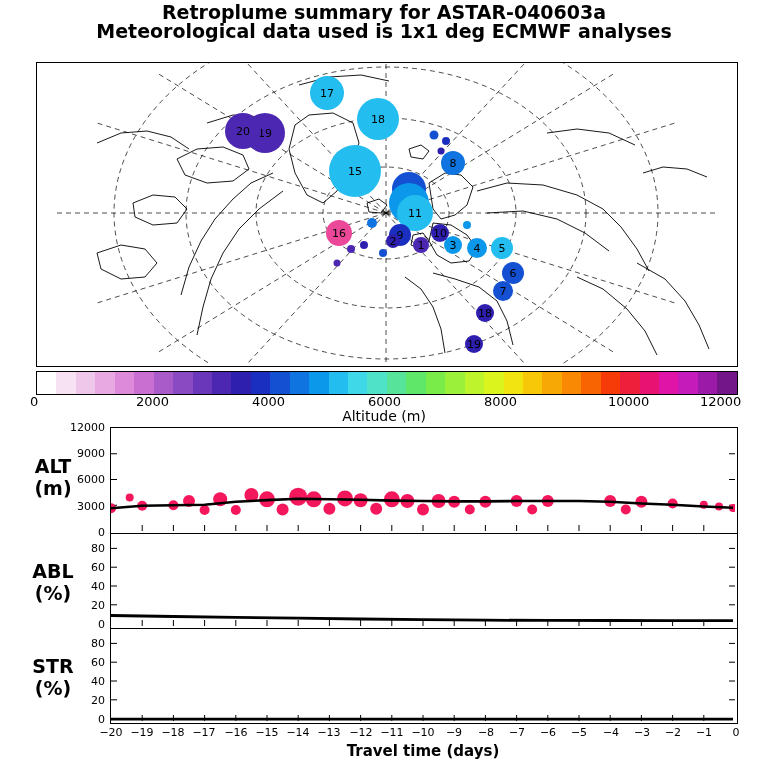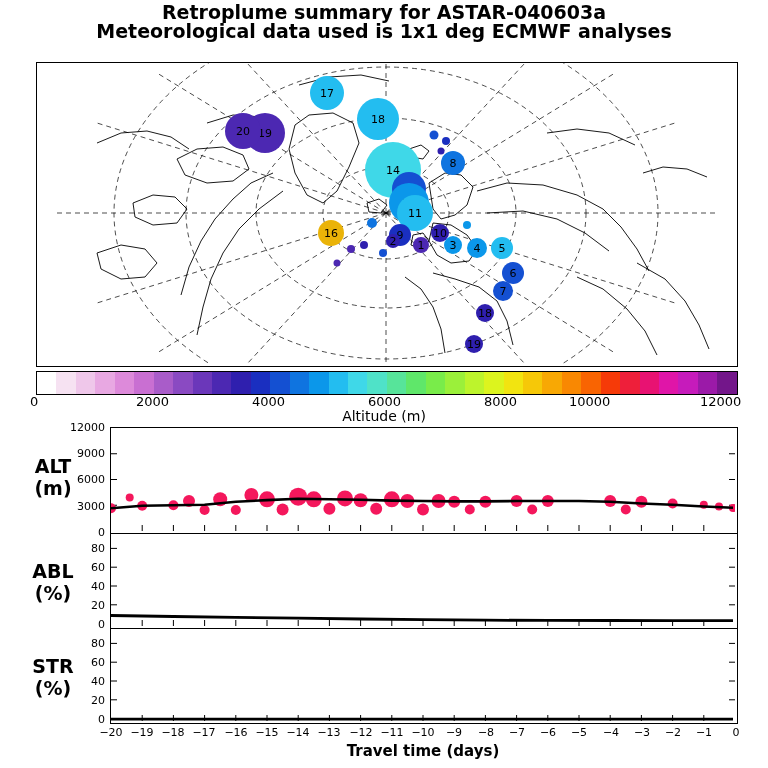--- a/index.html
+++ b/index.html
@@ -176,22 +176,22 @@
     </div>
   <div class="bub" style="left:341px;top:56px;width:42px;height:42px;background:#23bdf0;">
       <span>18</span>
     </div>
   <div class="bub" style="left:228px;top:70px;width:40px;height:40px;background:#4c28b2;">
       <span>19</span>
     </div>
   <div class="bub" style="left:206px;top:68px;width:36px;height:36px;background:#4c28b2;">
       <span>20</span>
     </div>
-  <div class="bub" style="left:356px;top:107px;width:56px;height:56px;background:#3fd8e8;">
-      <span>14</span>
+  <div class="bub" style="left:318px;top:108px;width:52px;height:52px;background:#23bdf0;">
+      <span>15</span>
     </div>
   <div class="bub" style="left:416px;top:100px;width:24px;height:24px;background:#0f74e0;">
       <span>8</span>
     </div>
   <div class="bub" style="left:372px;top:126px;width:34px;height:34px;background:#1450d2;">
       <span>13</span>
     </div>
   <div class="bub" style="left:372px;top:140px;width:40px;height:40px;background:#0b97ea;">
       <span>12</span>
     </div>
@@ -200,21 +200,21 @@
     </div>
   <div class="bub" style="left:403px;top:170px;width:18px;height:18px;background:#2f1fae;">
       <span>10</span>
     </div>
   <div class="bub" style="left:363px;top:172px;width:22px;height:22px;background:#1a2fc0;">
       <span>9</span>
     </div>
   <div class="bub" style="left:384px;top:182px;width:16px;height:16px;background:#4c28b2;">
       <span>1</span>
     </div>
-  <div class="bub" style="left:294px;top:170px;width:26px;height:26px;background:#eab308;">
+  <div class="bub" style="left:302px;top:170px;width:26px;height:26px;background:#ec4899;">
       <span>16</span>
     </div>
   <div class="bub" style="left:356px;top:178px;width:14px;height:14px;background:#2f1fae;">
       <span>2</span>
     </div>
   <div class="bub" style="left:416px;top:182px;width:18px;height:18px;background:#0b97ea;">
       <span>3</span>
     </div>
   <div class="bub" style="left:440px;top:185px;width:20px;height:20px;background:#0b97ea;">
       <span>4</span>
@@ -283,21 +283,21 @@
     <div style="background: rgb(198, 27, 187);"></div>
     <div style="background: rgb(155, 26, 168);"></div>
     <div style="background: rgb(115, 22, 138);"></div>
   </div>
 <div class="cbar-ticks">
   <span style="left:30px;">0</span>
   <span style="left:136px;">2000</span>
   <span style="left:252px;">4000</span>
   <span style="left:368px;">6000</span>
   <span style="left:484px;">8000</span>
-  <span style="left:569px;text-align:right;">10000</span>
+  <span style="left:608px;text-align:right;">10000</span>
   <span style="left:700px;">12000</span>
 </div>
 <div class="cbar-label">Altitude (m)</div>
 
 <div class="ylabels" id="ylab-alt">
   <div>ALT</div>
   <div>(m)</div>
 </div>
 <div class="ytickcol" style="top:427px;height:105px;">
   <div class="ytick" style="top:0px;">12000</div>

